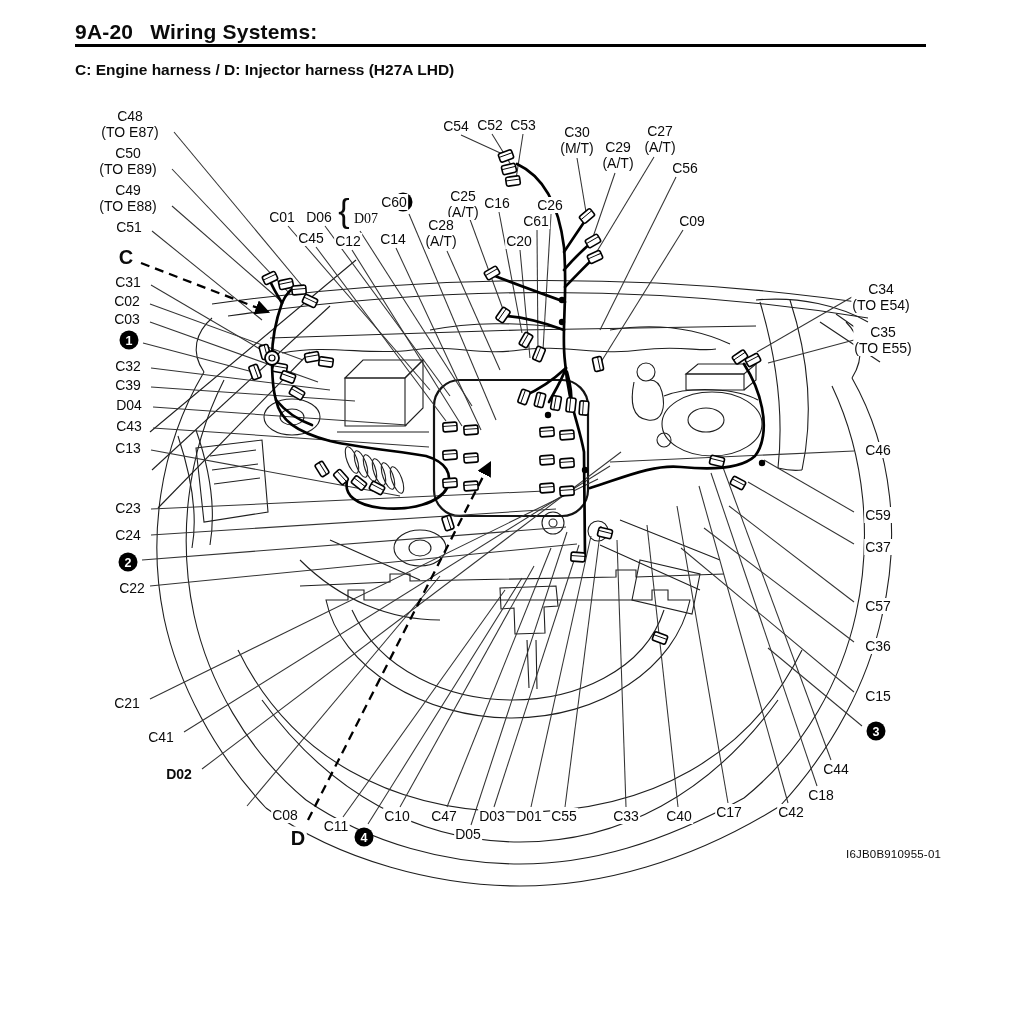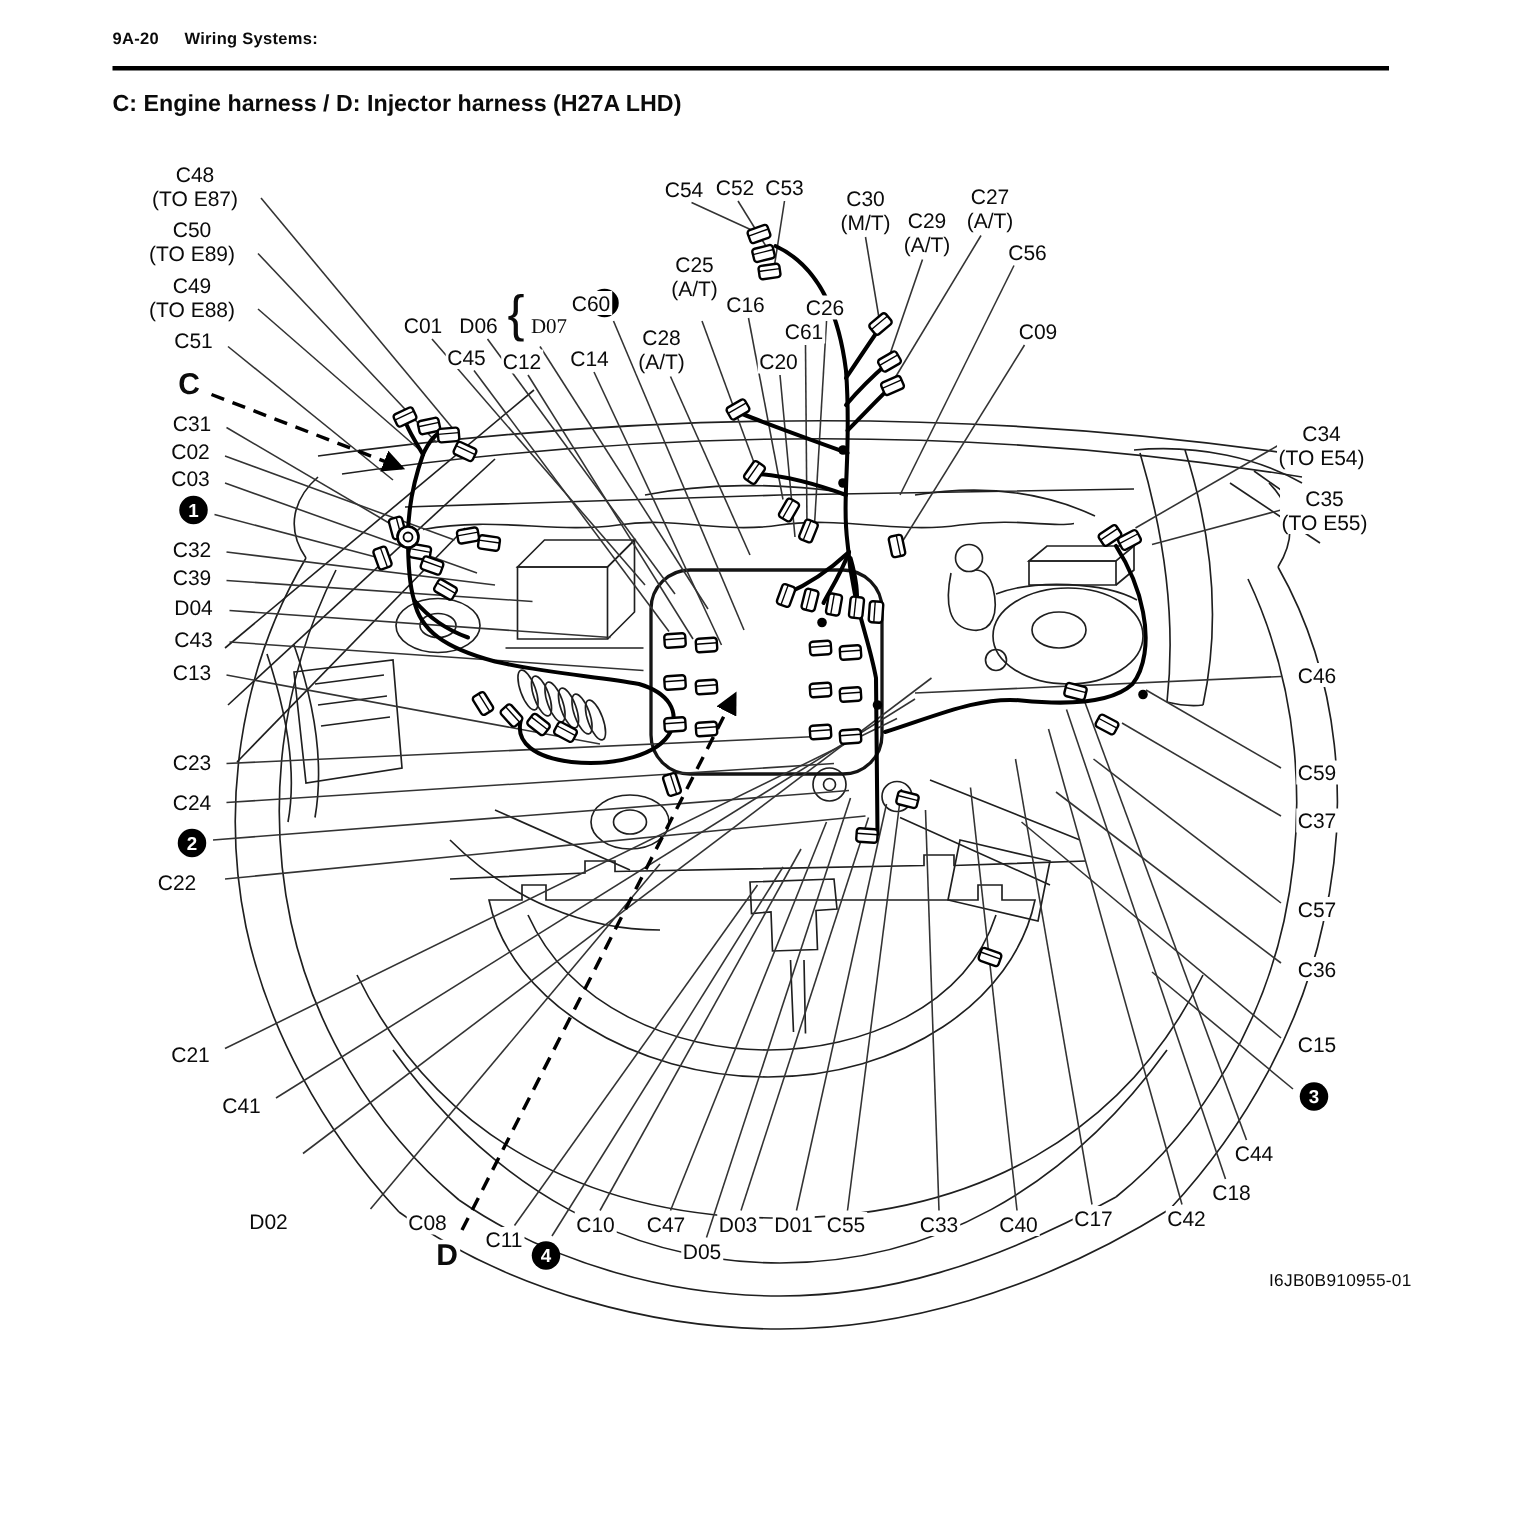--- a/index.html
+++ b/index.html
@@ -1,20 +1,20 @@
 <!DOCTYPE html>
 <html><head>
 <meta charset="utf-8">
 <style>
   html,body{margin:0;padding:0;background:#fff;}
   body{width:1024px;height:1024px;overflow:hidden;
        font-family:"Liberation Sans","DejaVu Sans",sans-serif;color:#0b0b0b;}
   #page{position:relative;width:1024px;height:1024px;background:#ffffff;}
   .hdr-row{position:absolute;left:75px;top:20px;display:flex;align-items:baseline;
-           font-weight:bold;font-size:11px;letter-spacing:.2px;}
+           font-weight:bold;font-size:21px;letter-spacing:.2px;}
   .hdr-title{margin-left:17px;}
   .hdr-rule{position:absolute;left:75px;top:44px;width:851px;height:3px;background:#000;}
   .subtitle{position:absolute;left:75px;top:61px;font-weight:bold;font-size:15.5px;}
   #diagram{position:absolute;left:0;top:0;width:1024px;height:1024px;}
   #art-svg{position:absolute;left:0;top:0;}
   .callout{position:absolute;transform:translate(-50%,-50%);font-size:14px;line-height:16px;
            white-space:nowrap;text-align:center;display:flex;flex-direction:column;
            background:#fff;padding:0 1px;z-index:5;}
   .callout .sub{display:block;}
   .marker-letter{position:absolute;transform:translate(-50%,-50%);font-size:20px;font-weight:bold;
@@ -497,30 +497,30 @@
       </div>
       <div class="callout" style="left: 128px; top: 448px;">
         <span>C13</span>
       </div>
       <div class="callout" style="left: 128px; top: 508px;">
         <span>C23</span>
       </div>
       <div class="callout" style="left: 128px; top: 535px;">
         <span>C24</span>
       </div>
-      <div class="callout" style="left: 118px; top: 588px; align-items: flex-end;">
+      <div class="callout" style="left: 132px; top: 588px; align-items: flex-end;">
         <span>C22</span>
       </div>
       <div class="callout" style="left: 127px; top: 703px;">
         <span>C21</span>
       </div>
       <div class="callout" style="left: 161px; top: 737px;">
         <span>C41</span>
       </div>
-      <div class="callout" style="left: 179px; top: 814px;">
+      <div class="callout" style="left: 179px; top: 774px; font-weight: bold;">
         <span>D02</span>
       </div>
       <div class="callout" style="left: 241px; top: 815px; margin-left: 44px;">
         <span>C08</span>
       </div>
       <div class="callout" style="left: 336px; top: 826px; justify-content: center;">
         <span>C11</span>
       </div>
       <div class="callout" style="left: 397px; top: 816px;">
         <span>C10</span>
@@ -604,21 +604,21 @@
       <div class="callout" style="left: 660px; top: 139px;">
         <span>C27</span>
         <span class="sub">(A/T)</span>
       </div>
       <div class="callout" style="left: 685px; top: 168px;">
         <span>C56</span>
       </div>
       <div class="callout" style="left: 692px; top: 221px;">
         <span>C09</span>
       </div>
-      <div class="callout" style="left: 463px; top: 184px;">
+      <div class="callout" style="left: 463px; top: 204px;">
         <span>C25</span>
         <span class="sub">(A/T)</span>
       </div>
       <div class="callout" style="left: 497px; top: 203px;">
         <span>C16</span>
       </div>
       <div class="callout" style="left: 550px; top: 205px;">
         <span>C26</span>
       </div>
       <div class="callout" style="left: 536px; top: 221px;">

